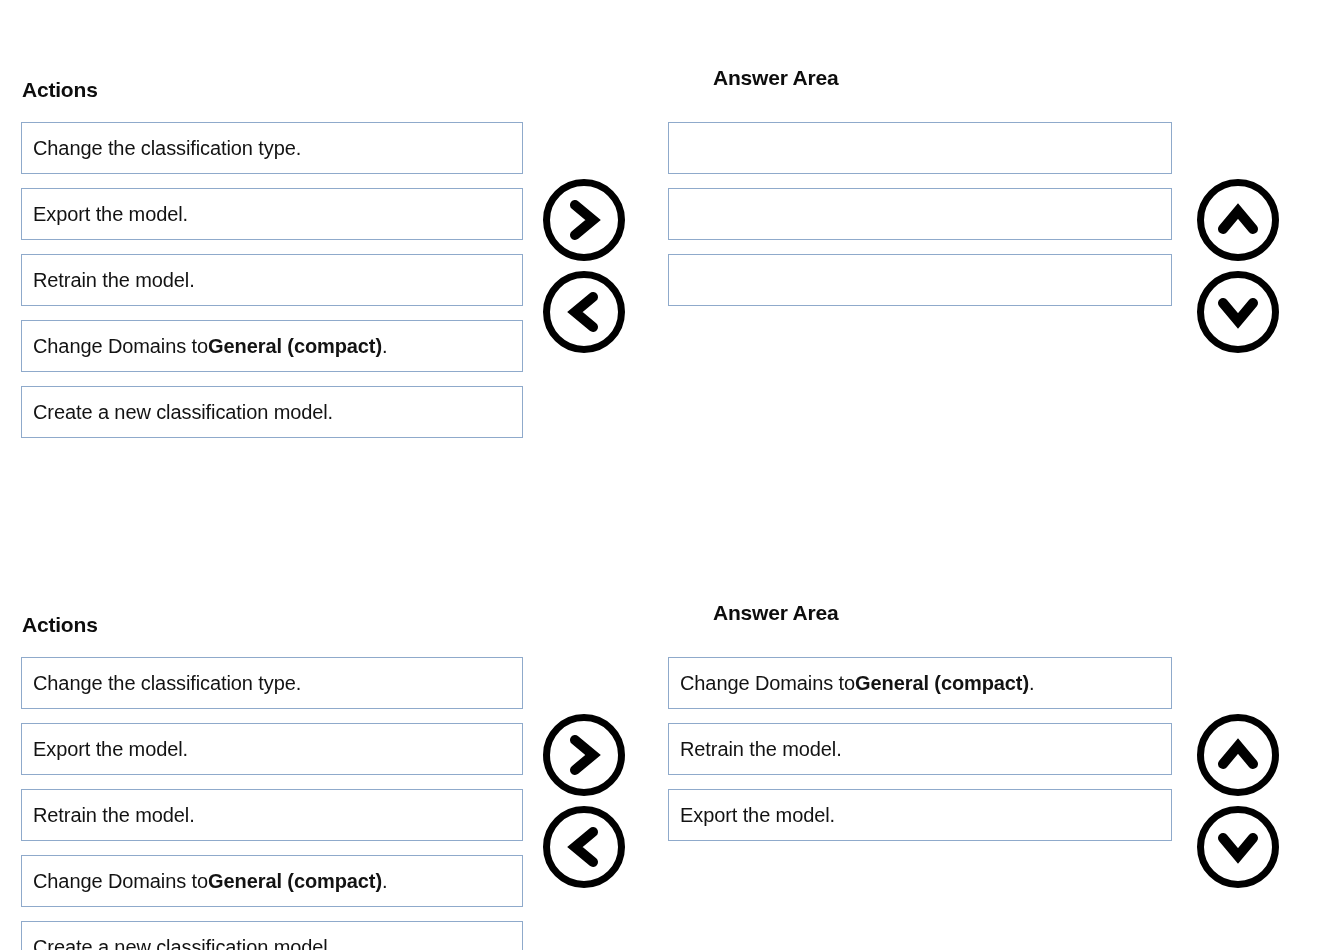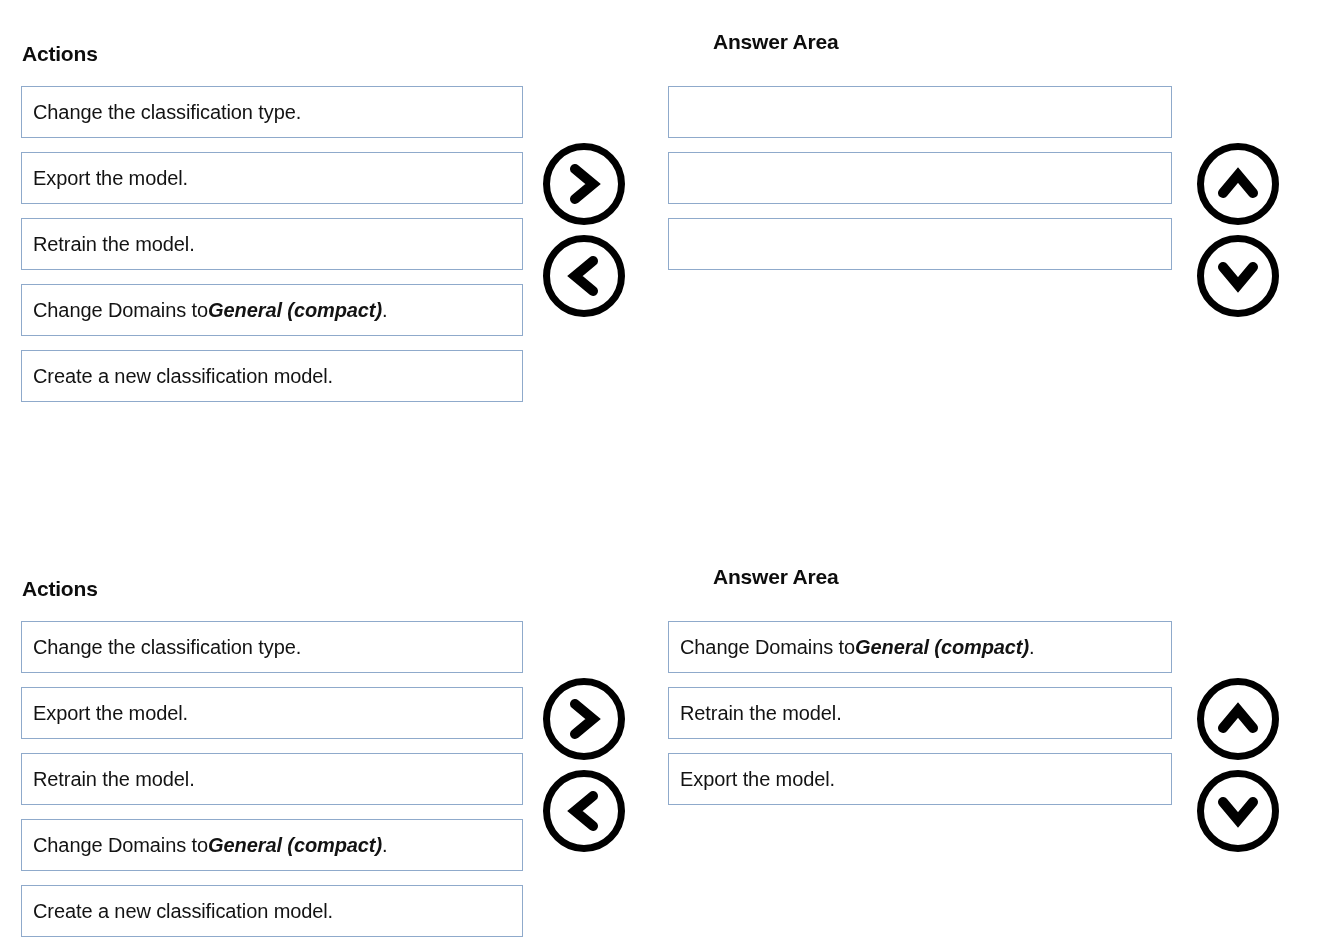--- a/index.html
+++ b/index.html
@@ -13,20 +13,21 @@
     height: 950px;
     position: relative;
     font-family: "Liberation Sans", sans-serif;
     overflow: hidden;
   }
 
   .section {
     position: absolute;
     left: 0;
     width: 1319px;
+    margin-top: 36px;
   }
   .section-top    { top: 0px;   height: 545px; }
   .section-bottom { top: 535px; height: 415px; }
 
   
   .col-heading {
     position: absolute;
     font-size: 21px;
     font-weight: bold;
     color: #0d0d0d;
@@ -58,21 +59,21 @@
     display: flex;
     align-items: center;
     padding: 0 0 0 11px;
     font-size: 20px;
     color: #131313;
     letter-spacing: -0.1px;
     white-space: nowrap;
     overflow: hidden;
   }
   .item-box.empty { display: block; }
-  .item-box b { font-weight: bold; font-style: italic; }
+  .item-box b { font-weight: bold; }
 
   
   .circle-btn {
     position: absolute;
     width: 82px;
     height: 82px;
     border-radius: 50%;
     border: 7px solid #000000;
     background: #ffffff;
     display: flex;

